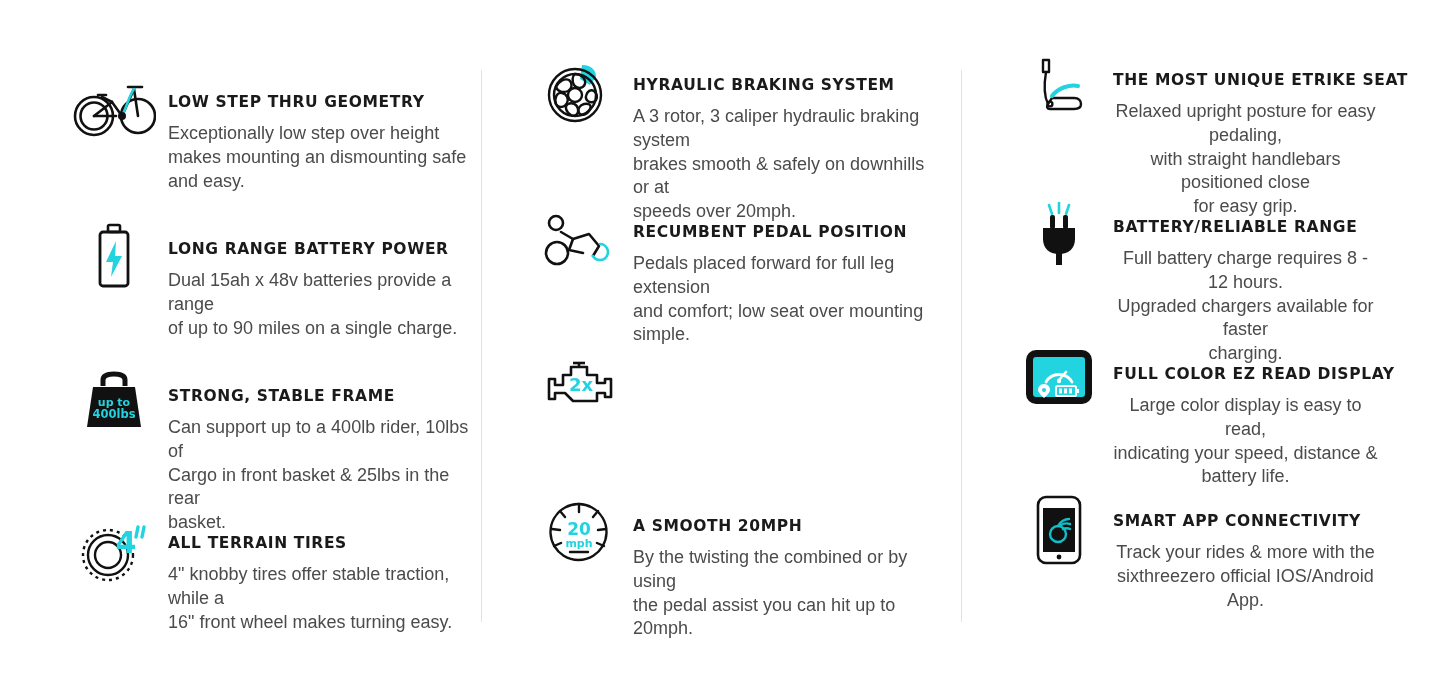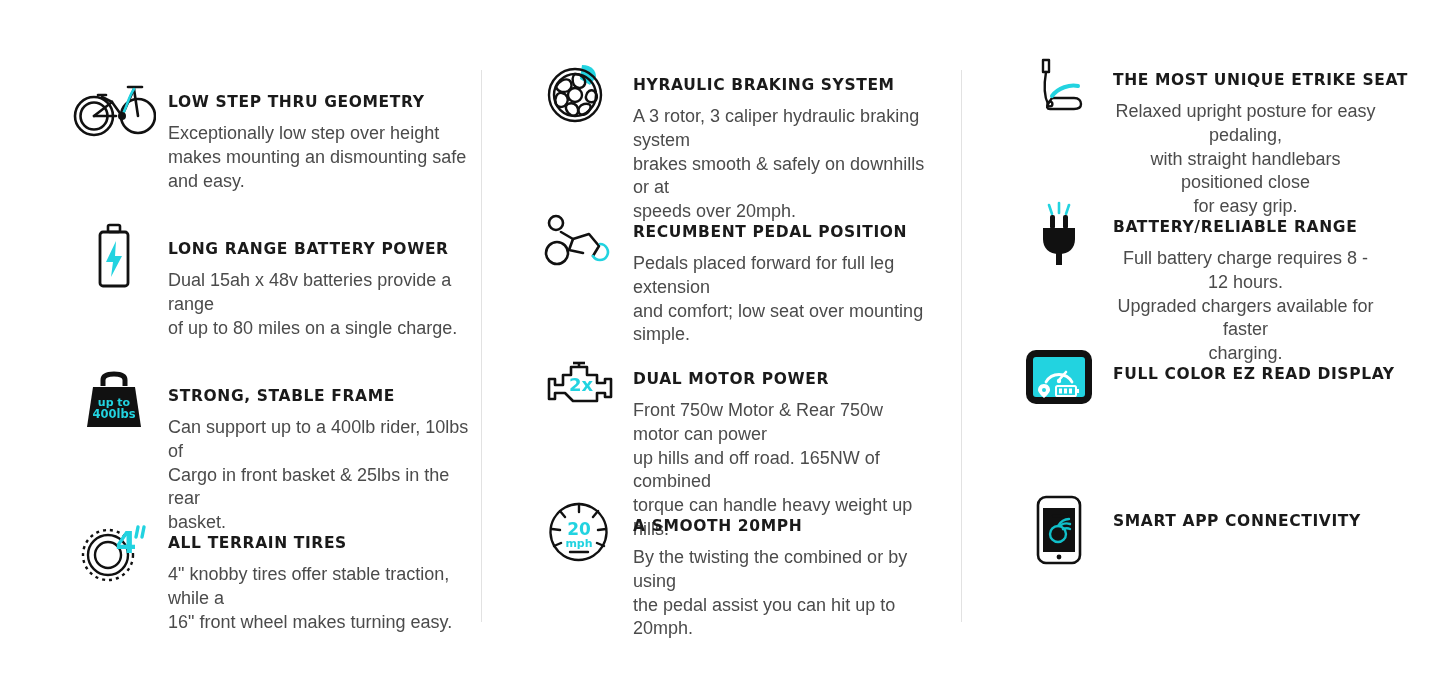--- a/index.html
+++ b/index.html
@@ -130,21 +130,21 @@
       <div class="feature-icon">
         <svg width="44" height="66" viewBox="0 0 44 66">
           <rect x="16" y="2" width="12" height="7" rx="1.5" fill="none" stroke="#111111" stroke-width="2.6"></rect>
           <rect x="8" y="9" width="28" height="54" rx="3" fill="none" stroke="#111111" stroke-width="2.8"></rect>
           <path d="M24 18 L14 39 L21 39 L19 54 L30 33 L23 33 Z" fill="#22d3e0"></path>
         </svg>
       </div>
       <div class="feature-text">
         <h3 class="feature-title">LONG RANGE BATTERY POWER</h3>
         <p class="feature-desc">Dual 15ah x 48v batteries provide a range
-of up to 80 miles on a single charge.</p>
+of up to 90 miles on a single charge.</p>
       </div>
     </div>
 
     <div class="feature-item row-3">
       <div class="feature-icon">
         <svg width="66" height="62" viewBox="0 0 66 62">
           <path d="M22 16 L22 10 C22 6 26 4 33 4 C40 4 44 6 44 10 L44 16" fill="none" stroke="#111111" stroke-width="5"></path>
           <path d="M12 17 L54 17 L60 57 L6 57 Z" fill="#111111"></path>
           <text x="33" y="36" text-anchor="middle" fill="#22d3e0" font-family="DejaVu Sans, sans-serif" font-size="11" font-weight="bold">up to</text>
           <text x="33" y="48" text-anchor="middle" fill="#22d3e0" font-family="DejaVu Sans, sans-serif" font-size="11.5" font-weight="bold">400lbs</text>
@@ -230,26 +230,20 @@
     <div class="feature-item row-3">
       <div class="feature-icon">
         <svg width="72" height="62" viewBox="0 0 72 62">
           <g fill="none" stroke="#111111" stroke-width="2.6" stroke-linejoin="round">
             <path d="M20 22 L28 22 L28 14 L44 14 L44 22 L54 22 L54 30 L62 30 L62 26 L68 26 L68 44 L62 44 L62 40 L54 40 L54 48 L30 48 L22 40 L12 40 L12 46 L6 46 L6 26 L12 26 L12 32 L20 32 Z"></path>
             <path d="M30 10 L42 10"></path>
             <path d="M36 10 L36 14"></path>
           </g>
           <text x="38" y="38" text-anchor="middle" fill="#22d3e0" font-family="DejaVu Sans, sans-serif" font-size="18" font-weight="bold">2x</text>
         </svg>
-      </div>
-      <div class="feature-text">
-        <h3 class="feature-title">DUAL MOTOR POWER</h3>
-        <p class="feature-desc">Front 750w Motor &amp; Rear 750w motor can power
-up hills and off road.  165NW of combined
-torque can handle heavy weight up hills.</p>
       </div>
     </div>
 
     <div class="feature-item row-4">
       <div class="feature-icon">
         <svg width="66" height="64" viewBox="0 0 66 64">
           <g fill="none" stroke="#111111" stroke-width="2.4" stroke-linecap="round">
             <path d="M33 4 A28 28 0 1 1 32 4"></path>
             <path d="M33 4 L33 12 M14 11 L19 17 M52 11 L47 17 M6 29 L14 30 M60 29 L52 30 M8 46 L15 43 M58 46 L51 43"></path>
           </g>
@@ -325,38 +319,43 @@
           <circle cx="20" cy="42" r="2" fill="#22d3e0"></circle>
           <rect x="32" y="38" width="20" height="10" rx="1.6" fill="none" stroke="#ffffff" stroke-width="2"></rect>
           <rect x="52" y="41" width="3" height="4" fill="#ffffff"></rect>
           <rect x="35" y="40.5" width="3" height="5" fill="#ffffff"></rect>
           <rect x="40" y="40.5" width="3" height="5" fill="#ffffff"></rect>
           <rect x="45" y="40.5" width="3" height="5" fill="#ffffff"></rect>
         </svg>
       </div>
       <div class="feature-text">
         <h3 class="feature-title">FULL COLOR EZ READ DISPLAY</h3>
+        <p class="feature-desc">Large color display is easy to read,
+indicating your speed, distance &amp;
+battery life.</p>
       </div>
     </div>
 
     <div class="feature-item row-4">
       <div class="feature-icon">
         <svg width="50" height="70" viewBox="0 0 50 70">
           <rect x="4" y="2" width="42" height="66" rx="8" fill="none" stroke="#111111" stroke-width="2.6"></rect>
           <rect x="9" y="13" width="32" height="44" fill="#111111"></rect>
           <path d="M19 21 L34 21" stroke="#111111" stroke-width="2.4" stroke-linecap="round"></path>
           <circle cx="25" cy="62" r="2.4" fill="#111111"></circle>
           <g fill="none" stroke="#11bfc9" stroke-width="2.4" stroke-linecap="round">
             <circle cx="24" cy="39" r="8"></circle>
             <path d="M24 31 C27 26 31 24 35 24"></path>
             <path d="M27 30 C30 28 33 28 36 29"></path>
             <path d="M29 34 C32 33 34 33 36 34"></path>
           </g>
         </svg>
       </div>
       <div class="feature-text">
         <h3 class="feature-title">SMART APP CONNECTIVITY</h3>
+        <p class="feature-desc">Track your rides &amp; more with the
+sixthreezero official IOS/Android App.</p>
       </div>
     </div>
 
   </div>
 
 </div>
 
 </body></html>

